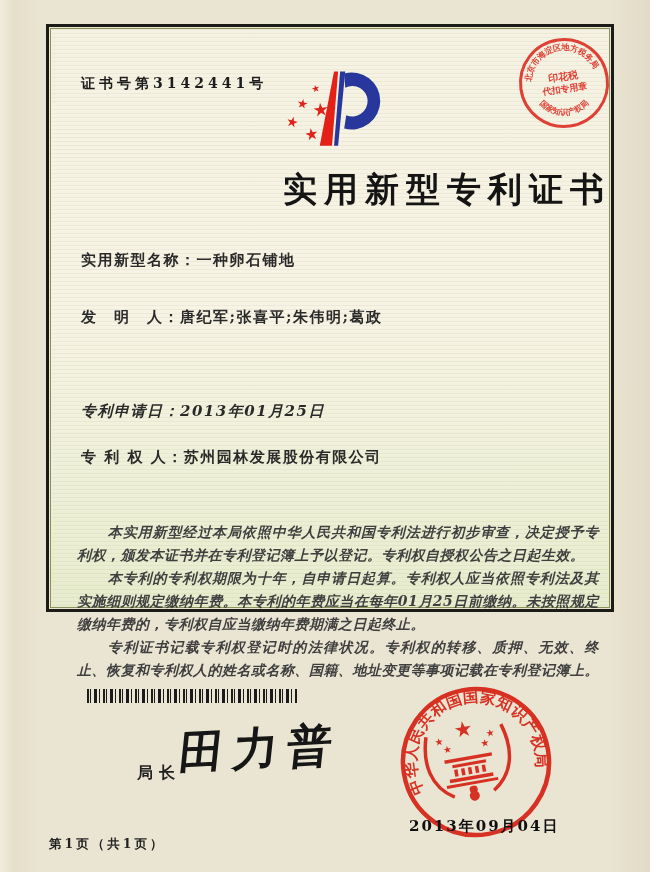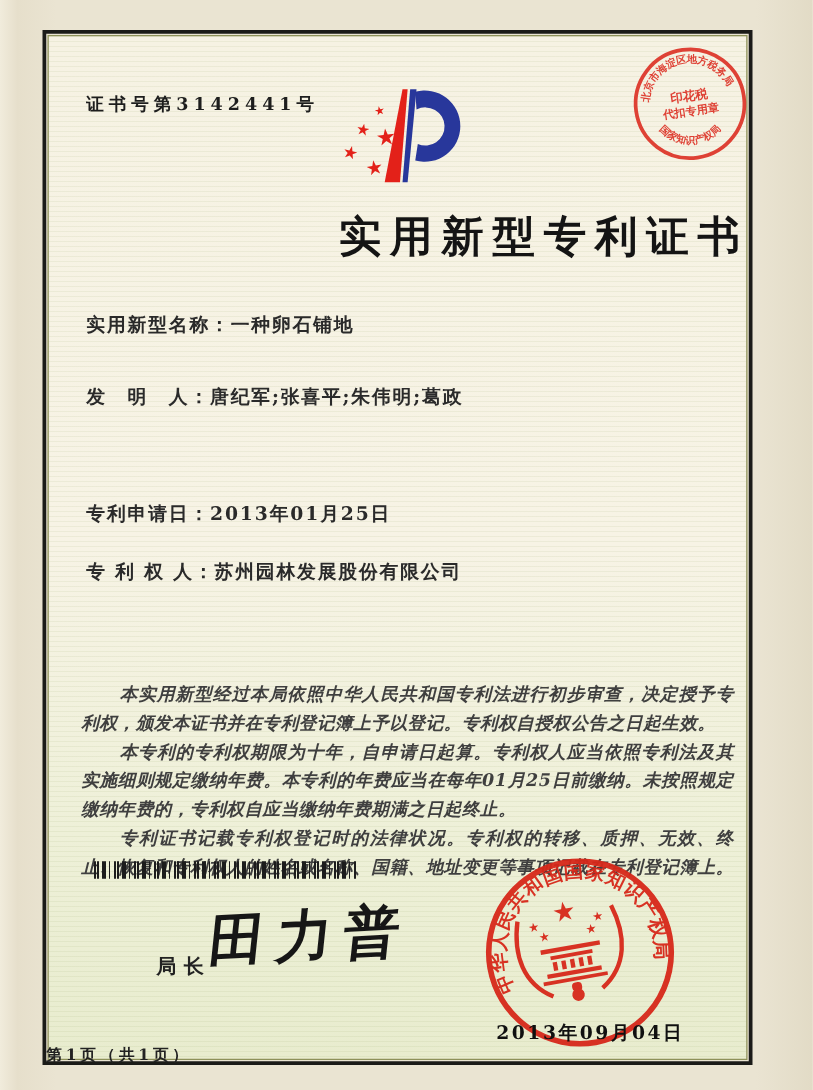--- a/index.html
+++ b/index.html
@@ -1,20 +1,20 @@
 <!DOCTYPE html>
 <html><head>
 <meta charset="utf-8">
 <style>
   html,body{margin:0;padding:0;}
   body{width:650px;height:872px;background:#e9e3d1;font-family:"DejaVu Serif","Liberation Serif",serif;}
   .page{position:relative;width:650px;height:872px;overflow:hidden;
         background:linear-gradient(90deg,#f1ecdc 0,#e6dfcb 14px,#eae4d2 45px,#eae4d2 605px,#e2dbc6 650px),
                    linear-gradient(180deg,#efe9d8 0,#eae4d2 30px);}
-  .frame{position:absolute;left:34px;top:24px;width:568px;height:828px;border:3px solid #1b1b18;box-sizing:border-box;}
+  .frame{position:absolute;left:46px;top:24px;width:568px;height:588px;border:3px solid #1b1b18;box-sizing:border-box;}
   .frame-hairline{position:absolute;inset:1px;border:1px solid #8d9159;pointer-events:none;}
   .frame-bg{position:absolute;inset:2px;
         background:linear-gradient(180deg,#f6f2e3 0%,#f7f3e5 50%,#eef0d8 78%,#e8ecce 100%);}
   .frame-bg::after{content:'';position:absolute;inset:0;
         background:repeating-linear-gradient(180deg,rgba(140,160,90,0.10) 0 1px,rgba(0,0,0,0) 1px 4px);}
   .cert-no{position:absolute;left:70px;top:72px;font-size:14px;letter-spacing:4px;color:#1d1d1d;font-weight:600;}
   .logo{position:absolute;left:266px;top:58px;width:112px;height:90px;}
   .tax-seal{position:absolute;left:506px;top:33px;width:94px;height:94px;transform:rotate(-8deg);opacity:.92;}
   .title{position:absolute;left:0;right:0;top:164px;text-align:right;font-size:34px;font-weight:700;
          letter-spacing:7px;color:#141414;}
@@ -75,28 +75,28 @@
     </svg>
 
     <div class="title" style="top:140px;">实用新型专利证书</div>
 
     <div class="field f-name" style="left:32px;top:224px;">
       <span>实用新型名称：</span><span>一种卵石铺地</span>
     </div>
     <div class="field f-inv" style="left:32px;top:281px;">
       <span>发　明　人：</span><span>唐纪军;张喜平;朱伟明;葛政</span>
     </div>
-    <div class="field f-app" style="left:32px;top:375px;">
+    <div class="field f-app" style="left:32px;top:375px;font-style:italic;">
       <span>专利申请日：</span><span>2013年01月25日</span>
     </div>
     <div class="field f-pat" style="left:32px;top:421px;">
       <span>专 利 权 人：</span><span>苏州园林发展股份有限公司</span>
     </div>
 
-    <div class="paras" style="left:28px;top:494px;margin-top:24px;">
+    <div class="paras" style="left:28px;top:494px;">
       <p>本实用新型经过本局依照中华人民共和国专利法进行初步审查，决定授予专利权，颁发本证书并在专利登记簿上予以登记。专利权自授权公告之日起生效。</p>
       <p>本专利的专利权期限为十年，自申请日起算。专利权人应当依照专利法及其实施细则规定缴纳年费。本专利的年费应当在每年01月25日前缴纳。未按照规定缴纳年费的，专利权自应当缴纳年费期满之日起终止。</p>
       <p>专利证书记载专利权登记时的法律状况。专利权的转移、质押、无效、终止、恢复和专利权人的姓名或名称、国籍、地址变更等事项记载在专利登记簿上。</p>
     </div>
 
     <div class="barcode" style="left:38px;top:662px;position:absolute;"></div>
 
     <div class="sig-label" style="left:88px;top:736px;">局长</div>
     <div class="signature" style="left:130px;top:692px;">田力普</div>
 

